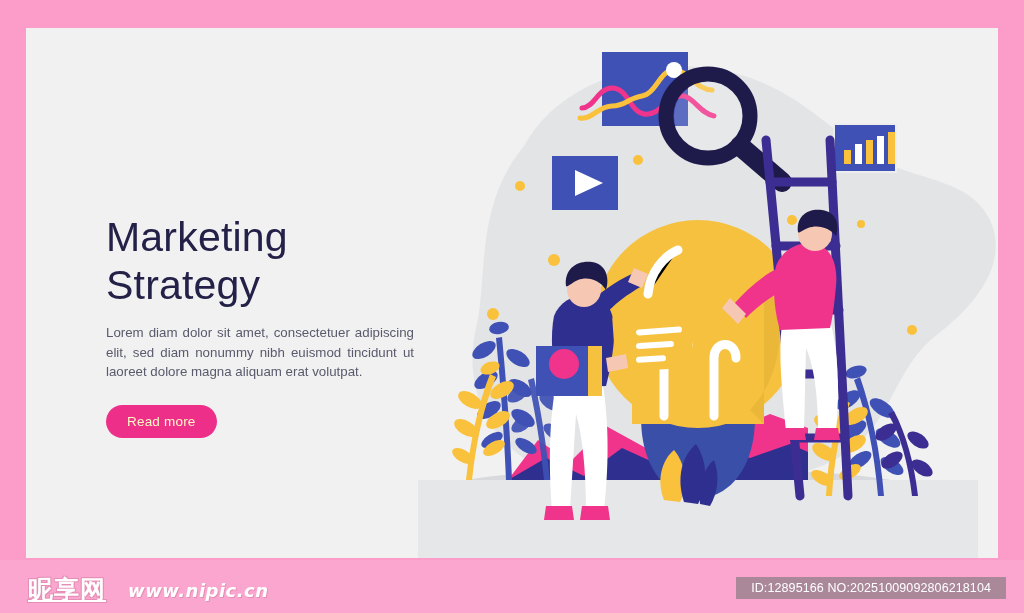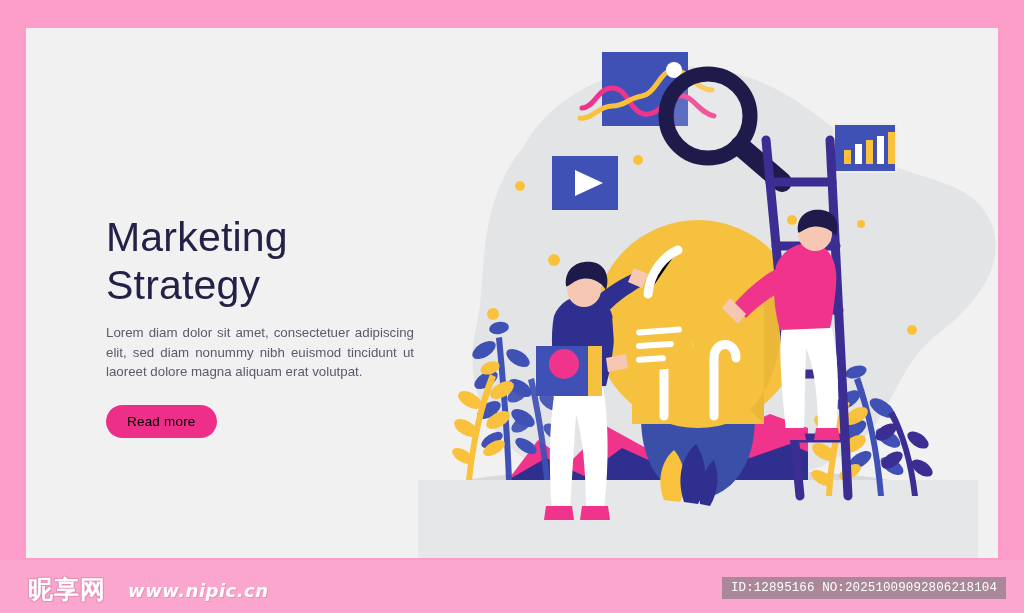--- a/index.html
+++ b/index.html
@@ -21,54 +21,55 @@
   .hero-title{
     font-size:41px;line-height:48px;color:#232147;font-weight:400;
     letter-spacing:.2px;margin:0 0 14px 0;white-space:pre-line;
   }
   .hero-body{
     font-size:13.3px;line-height:19.5px;color:#595A6B;margin:0;
     text-align:justify;width:308px;
   }
   .read-more{
     margin-top:23px;display:inline-block;
-    background:#ED2F8A;color:#000000;border:none;border-radius:17px;
+    background:#ED2F8A;color:#fef9c3;border:none;border-radius:17px;
     padding:9px 21px;font-size:13.5px;font-family:"Liberation Sans",sans-serif;
     cursor:pointer;letter-spacing:.2px;
   }
 
   
   .illo{position:absolute;left:352px;top:0;width:620px;height:530px;}
   .illo svg{display:block;width:100%;height:100%;}
 
   
   .wm-strip{
     position:absolute;left:0;bottom:0;width:1024px;height:53px;
     background:#FBA6CE;
   }
   .wm-logo{
     position:absolute;left:28px;bottom:9px;
     font-size:25px;line-height:28px;color:#ffffff;font-weight:bold;
     letter-spacing:1px;
     text-shadow:1px 1px 0 #e58fb6, -1px -1px 0 #e58fb6, 1px -1px 0 #e58fb6, -1px 1px 0 #e58fb6;
     font-family:"DejaVu Sans", sans-serif;
+    text-decoration:underline;
   }
   .wm-url{
     position:absolute;left:128px;bottom:12px;
     font-size:18px;color:#ffffff;font-style:italic;font-weight:bold;
     letter-spacing:.5px;
     text-shadow:1px 1px 0 #e58fb6;
     font-family:"DejaVu Sans", sans-serif;
     text-align:center;
   }
   .wm-id{
     position:absolute;right:18px;bottom:14px;
     background:rgba(120,118,122,.62);color:#ffffff;
-    font-size:12.5px;padding:4px 9px;letter-spacing:.1px;
-    font-family:Liberation Mono, monospace;white-space:nowrap;
+    font-size:12.5px;padding:4px 15px;letter-spacing:.1px;
+    font-family:Liberation Sans, sans-serif;white-space:nowrap;
   }
 </style>
 </head>
 <body>
 
 <div id="stage">
 
   <div class="canvas">
 
     <div class="hero">

